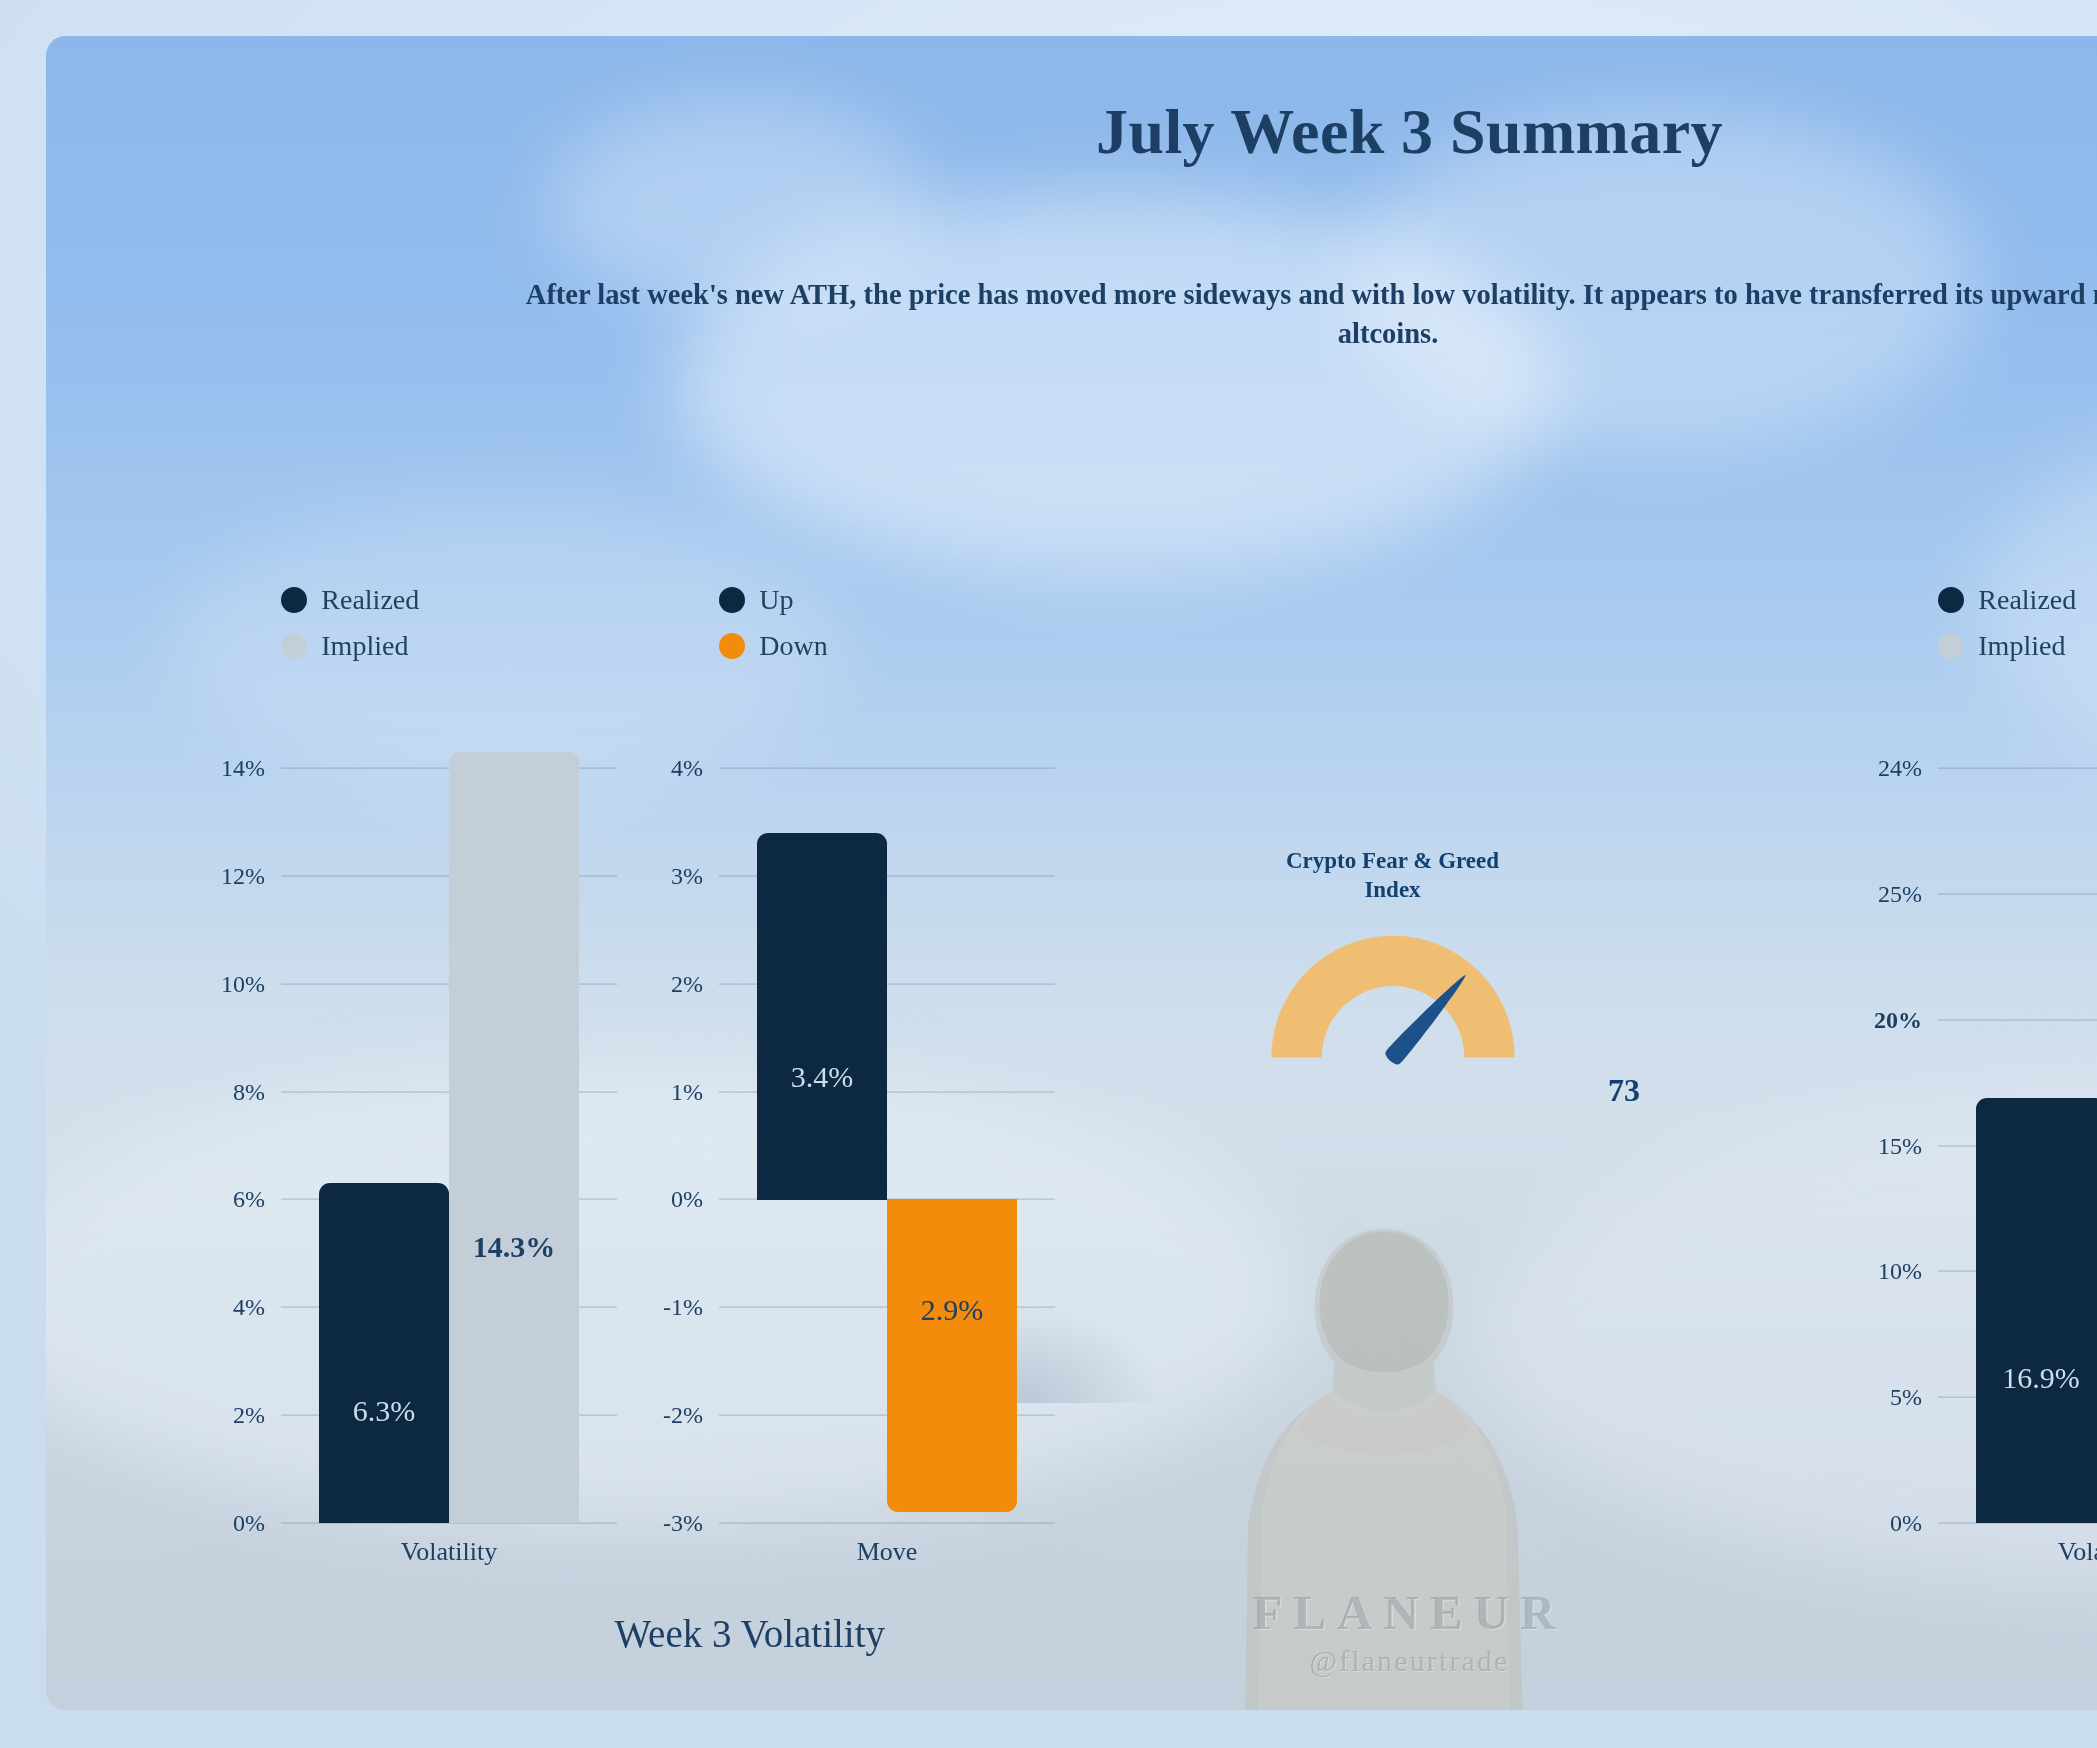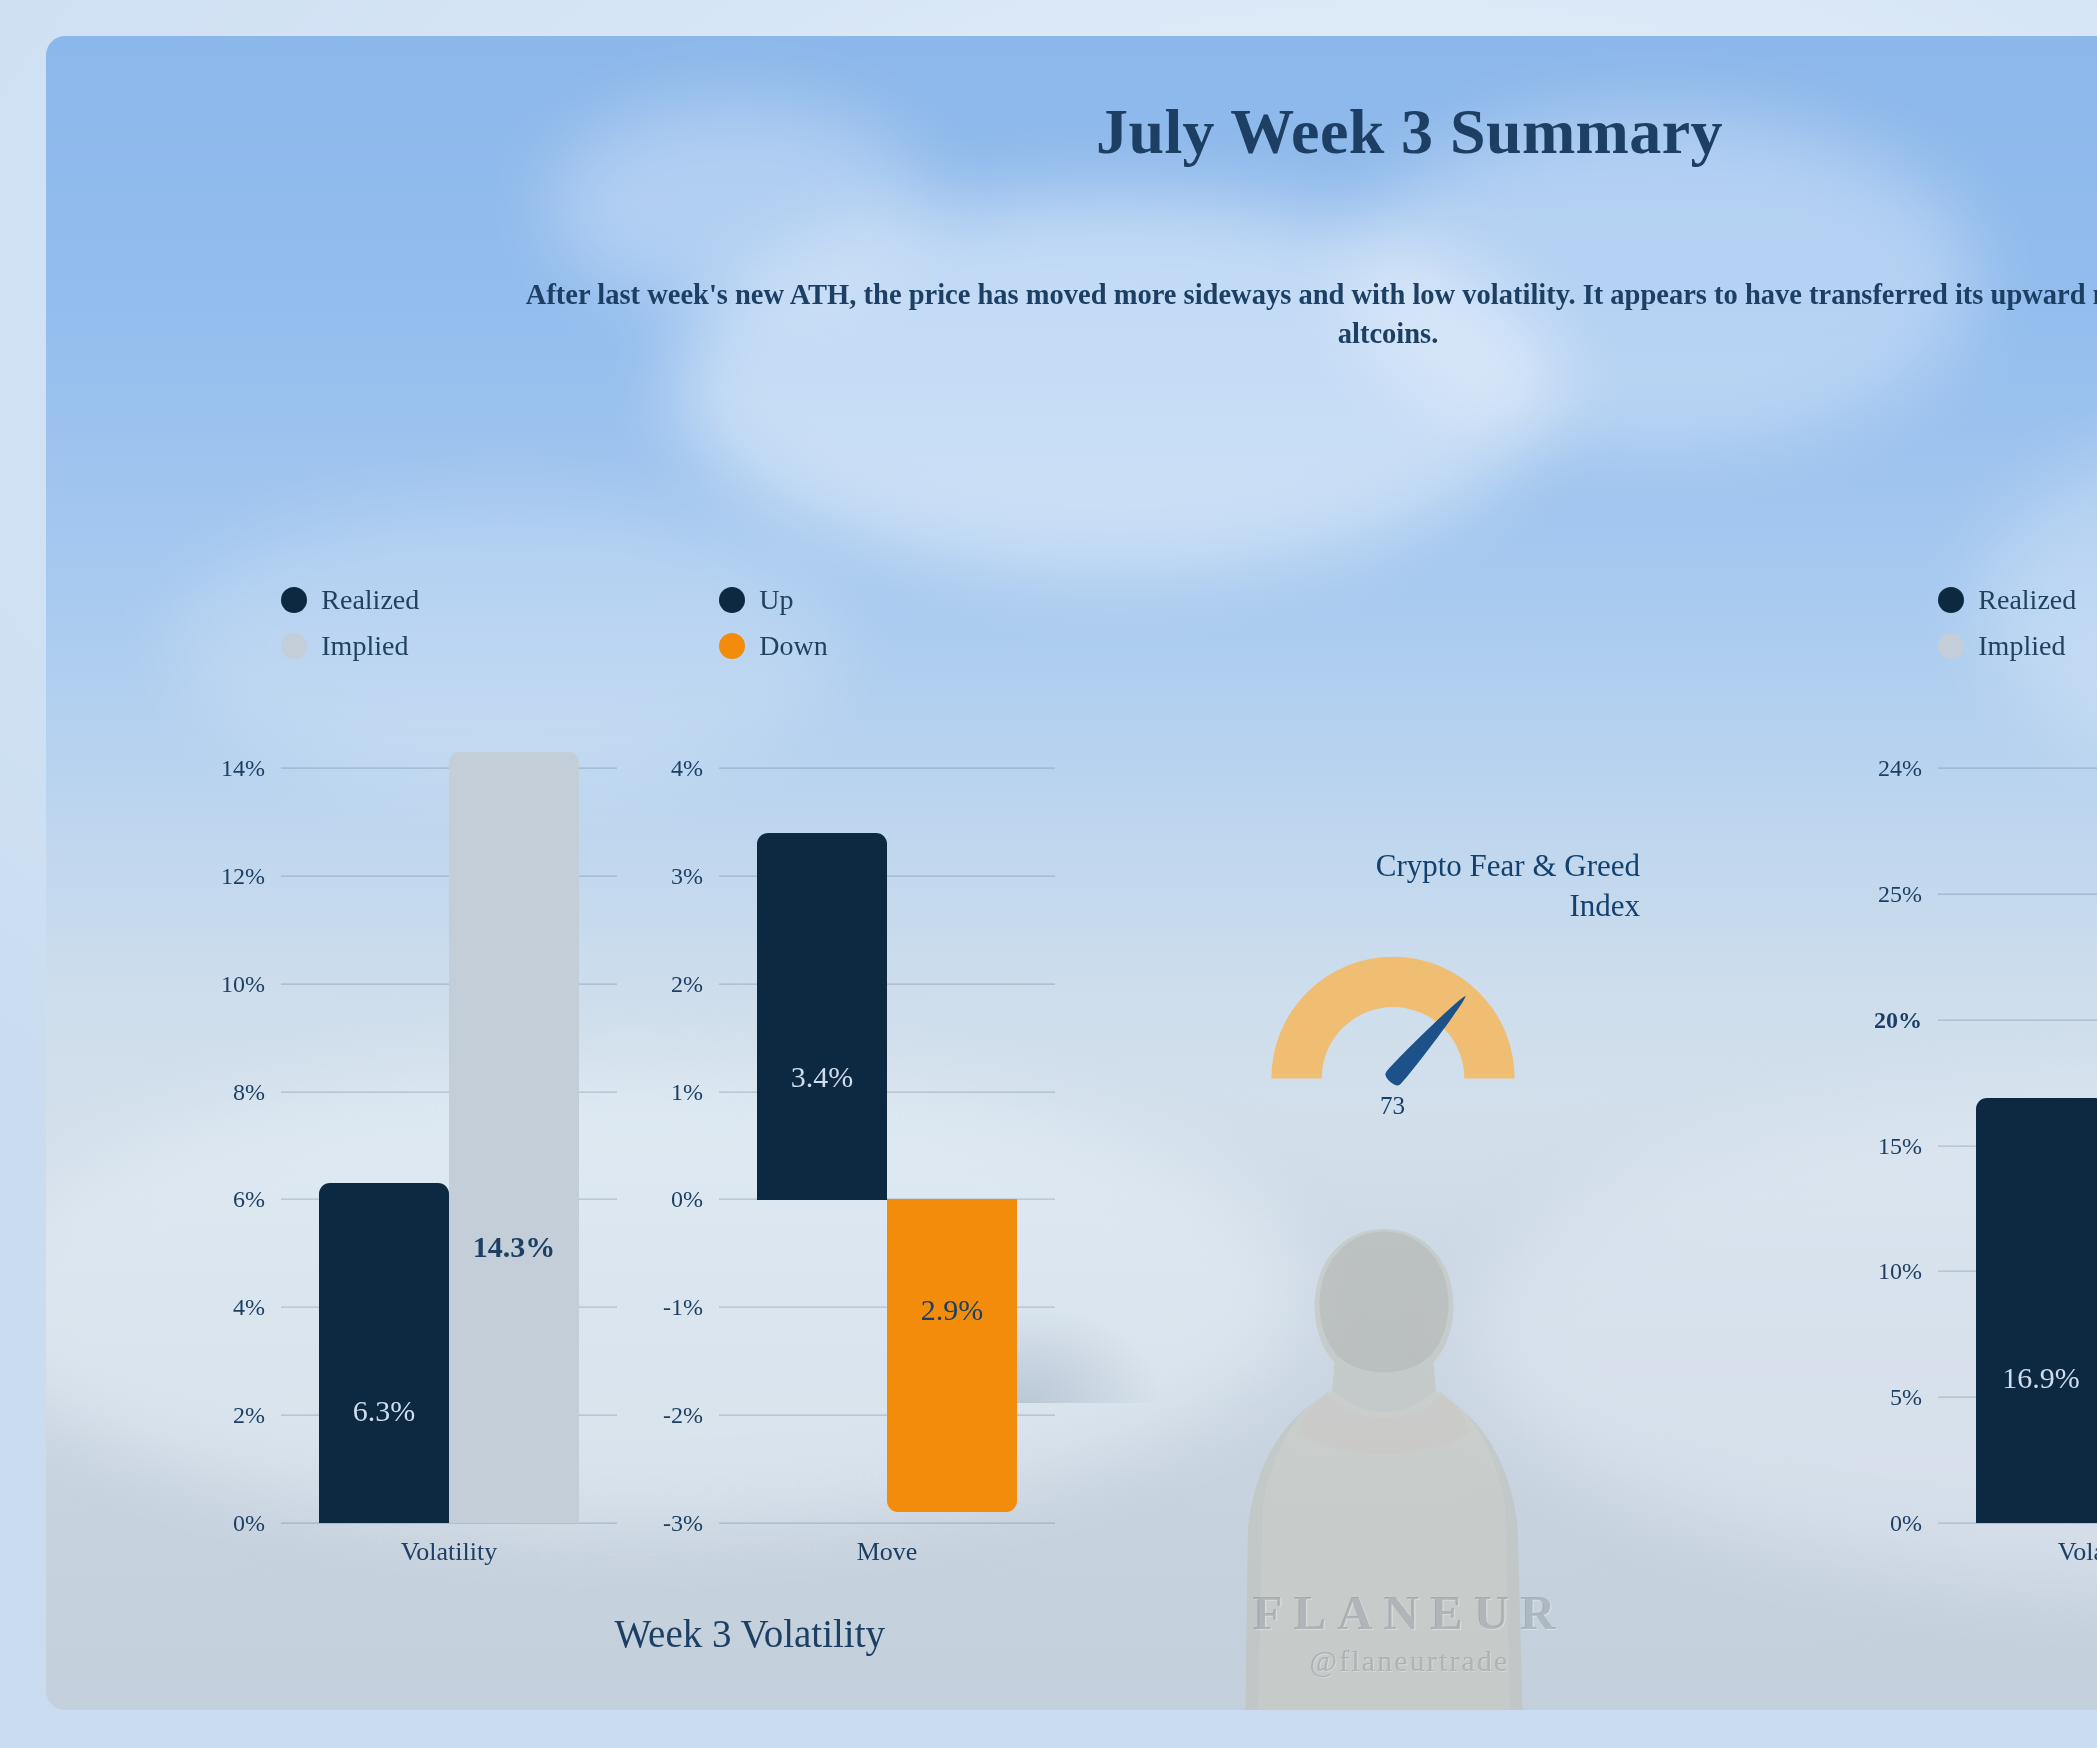--- a/index.html
+++ b/index.html
@@ -101,26 +101,26 @@
     font-size:26px; color:#1d3f63; white-space:nowrap;
   }
   .caption {
     position:absolute; text-align:right;
     font-size:39px; color:#1d3f63; white-space:nowrap;
   }
 
   
   #gauge-block { position:absolute; left:1099px; top:810px; width:495px; }
   #gauge-title {
-    text-align:right; font-size:31px; font-weight:400;
+    text-align:center; font-size:23px; font-weight:700;
     line-height:1.28; color:#12416f;
   }
   #gauge-svg { display:block; margin:14.3px auto 0; }
   #gauge-value {
-    text-align:center; font-size:25px; font-weight:400; color:#12416f;
+    text-align:right; font-size:32px; font-weight:700; color:#12416f;
     margin-top:1.7px;
   }
 
   
   #watermark { position:absolute; left:0; right:0; top:1548px; text-align:center; }
   #wm-main {
     font-size:49px; font-weight:700; letter-spacing:11px;
     color:rgba(120,132,140,.42);
     text-shadow:1.3px 1.3px 0 rgba(255,255,255,.3);
   }

